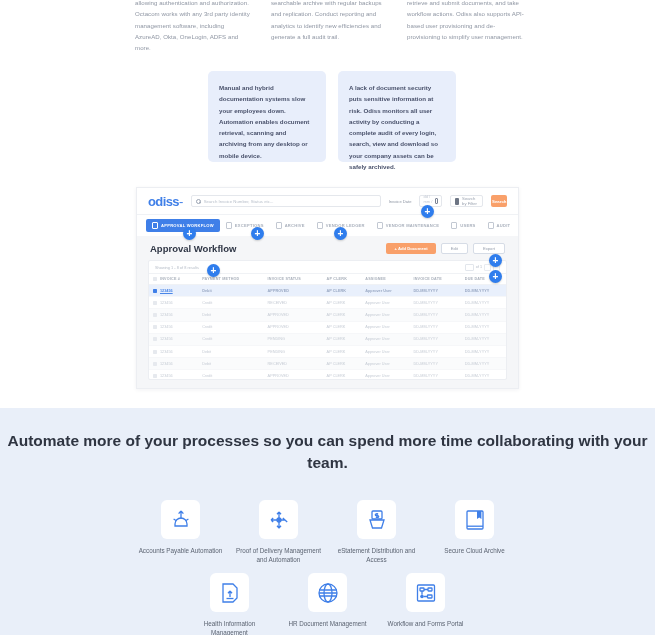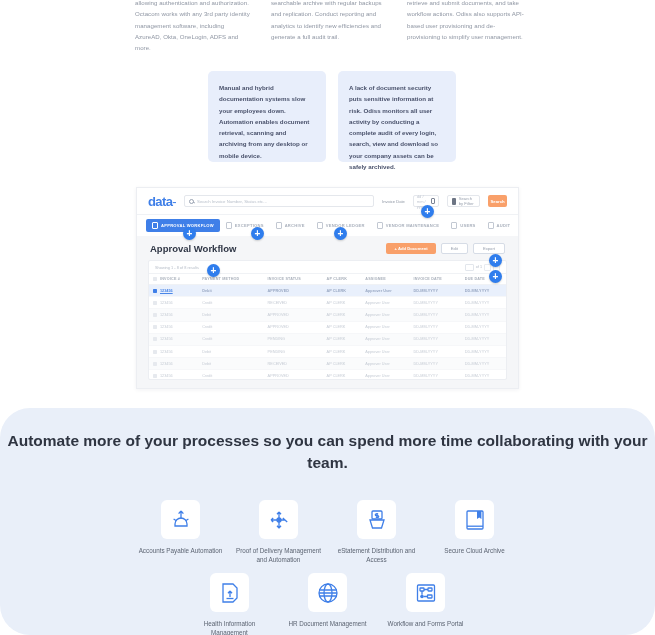--- a/index.html
+++ b/index.html
@@ -143,21 +143,21 @@
   
   .plus{
     position:absolute;width:13px;height:13px;border-radius:50%;
     background:#2f7ded;color:#fff;font-size:10px;font-weight:700;
     display:flex;align-items:center;justify-content:center;line-height:1;
     box-shadow:0 1px 2px rgba(0,0,0,.18);z-index:20;
   }
 
   
   .band{
-    position:absolute;left:0;top:408px;width:655px;height:227px;background:#e9eff9;border-radius:30px;
+    position:absolute;left:0;top:408px;width:655px;height:227px;background:#e9eff9;
   }
   .band h2{
     margin-top:22px;text-align:center;font-size:15.5px;line-height:22px;
     font-weight:700;color:#2f3542;
   }
   .grid{
     position:absolute;left:0;top:92px;width:655px;
     display:flex;justify-content:center;gap:0;
   }
   .grid.row2{ top:165px; }
@@ -193,21 +193,21 @@
     </div>
     <div class="card">
       <p>A lack of document security puts sensitive information at risk. Odiss monitors all user activity by conducting a complete audit of every login, search, view and download so your company assets can be safely archived.</p>
     </div>
   </div>
 
   <div class="app">
 
     <div class="app-top">
       <div class="logo">
-        <span>data</span><span class="dash">-</span>
+        <span>odiss</span><span class="dash">-</span>
       </div>
       <div class="srch">
         <span class="mg"></span>
         <span>Search Invoice Number, Status etc...</span>
       </div>
       <div class="dtlbl">Invoice Date</div>
       <div class="dtbox">
         <span>dd / mm / yyyy</span>
         <span class="cal"></span>
       </div>

